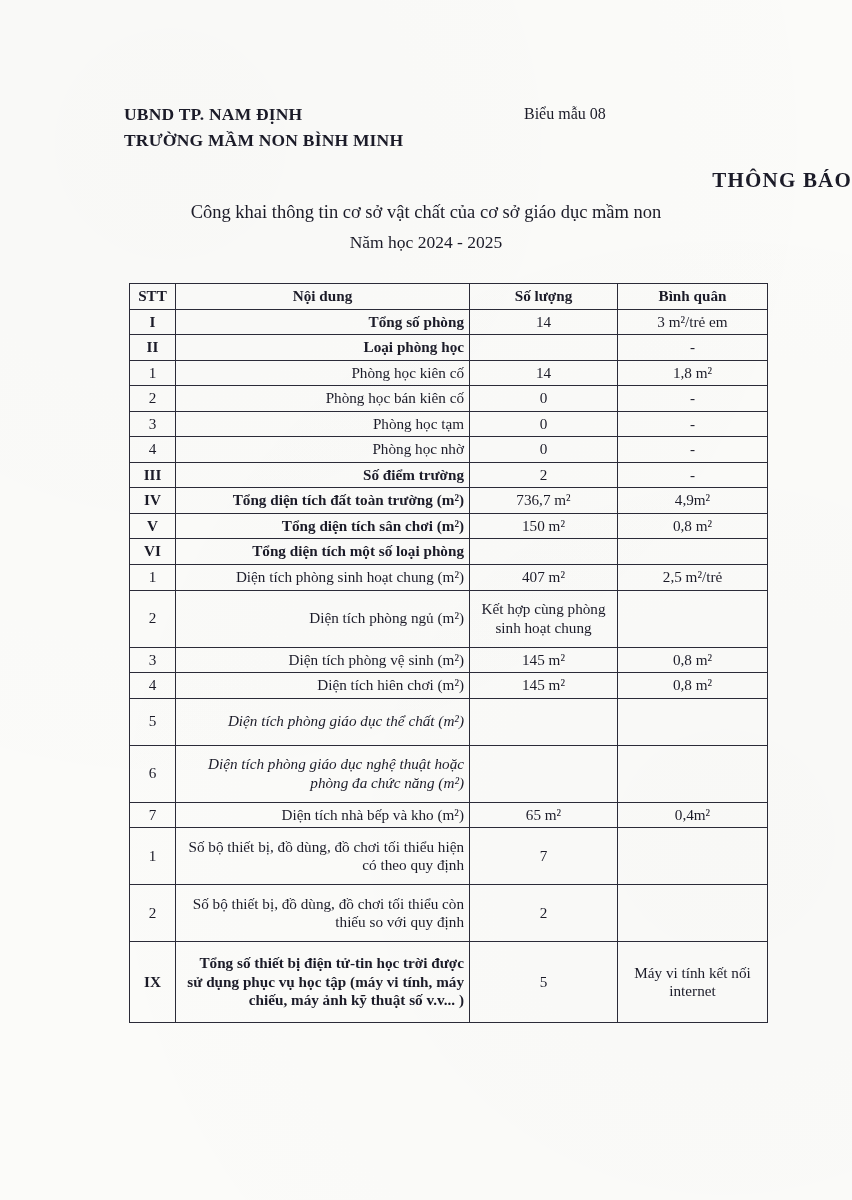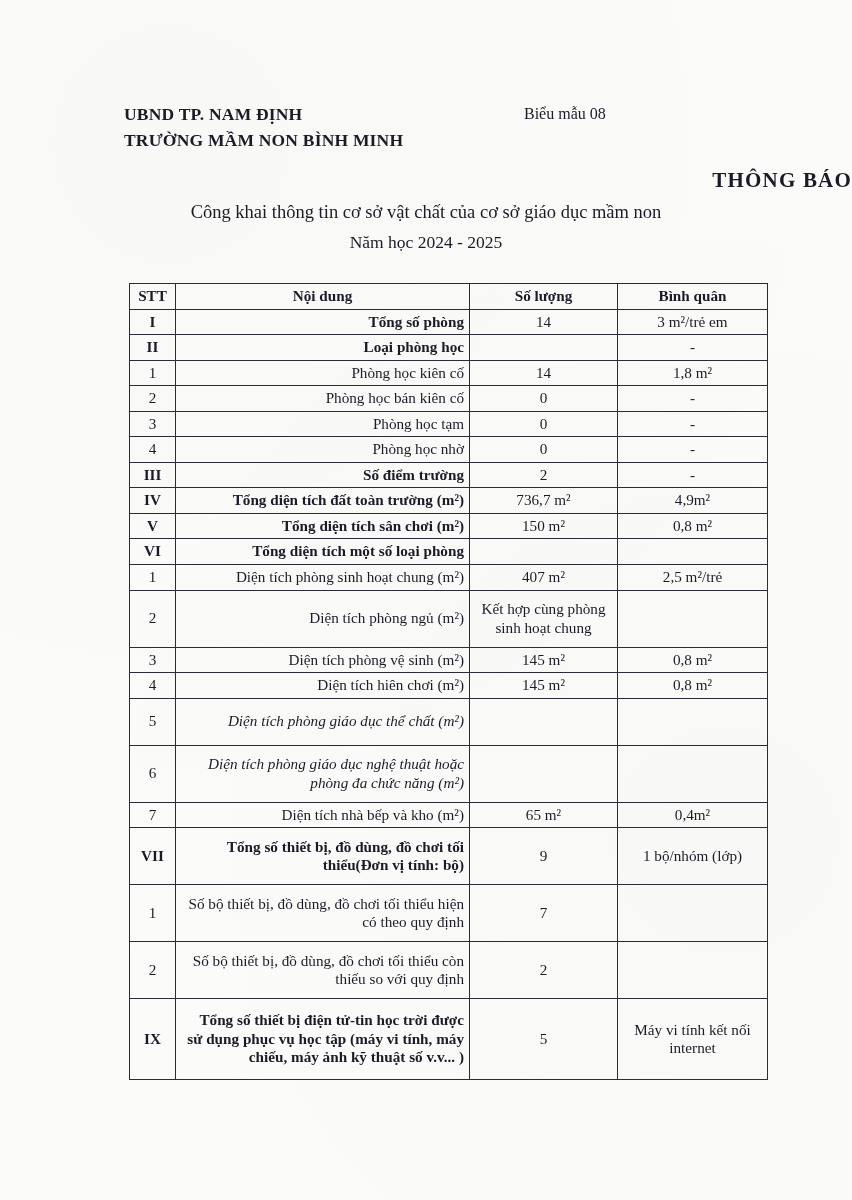--- a/index.html
+++ b/index.html
@@ -277,26 +277,20 @@
         <td class="mid"></td>
       </tr>
 
       <tr>
         <td class="stt">7</td>
         <td class="noidung">Diện tích nhà bếp và kho (m²)</td>
         <td class="num">65 m²</td>
         <td class="mid">0,4m²</td>
       </tr>
 
-      <tr class="taller">
-        <td class="stt roman">VII</td>
-        <td class="noidung bold">Tổng số thiết bị, đồ dùng, đồ chơi tối thiểu(Đơn vị tính: bộ)</td>
-        <td class="num">9</td>
-        <td class="mid">1 bộ/nhóm (lớp)</td>
-      </tr>
 
       <tr class="taller">
         <td class="stt">1</td>
         <td class="noidung">Số bộ thiết bị, đồ dùng, đồ chơi tối thiểu hiện có theo quy định</td>
         <td class="num">7</td>
         <td class="mid"></td>
       </tr>
 
       <tr class="taller">
         <td class="stt">2</td>

